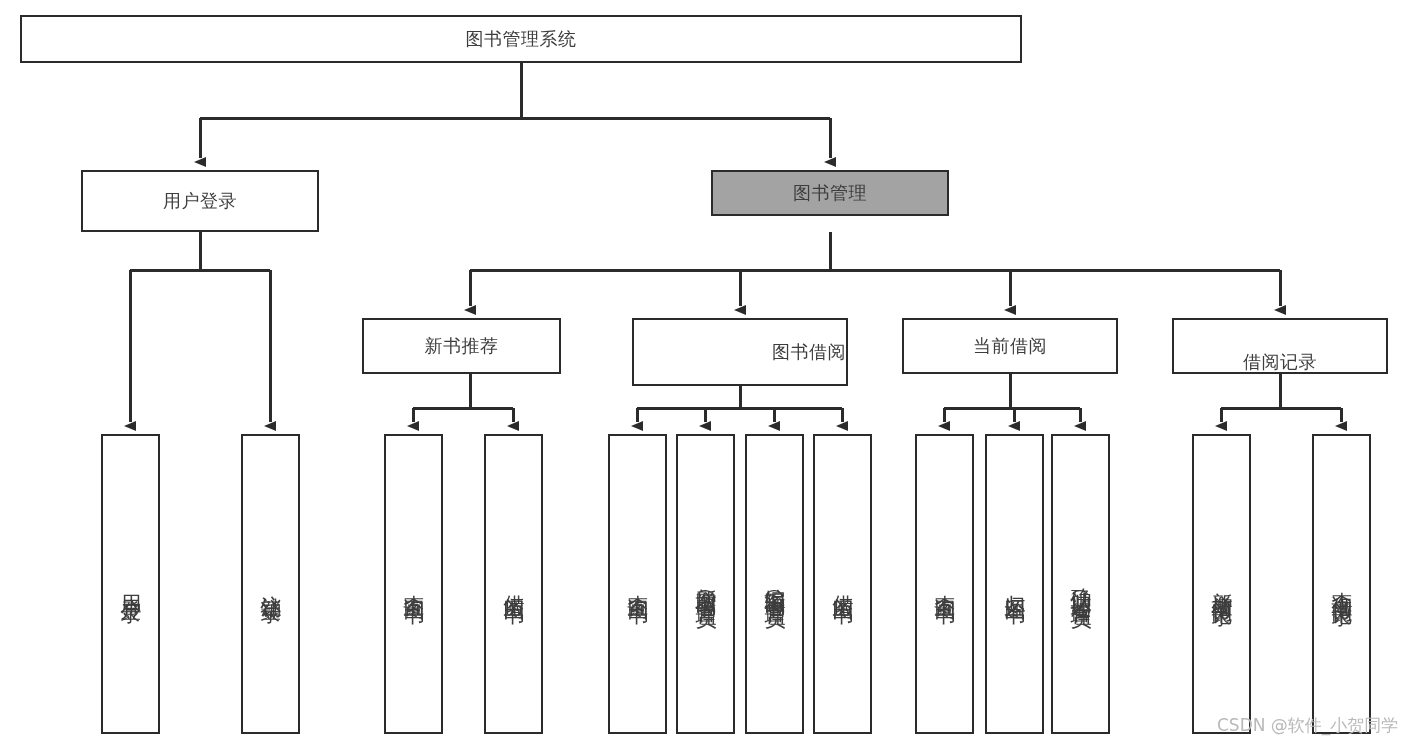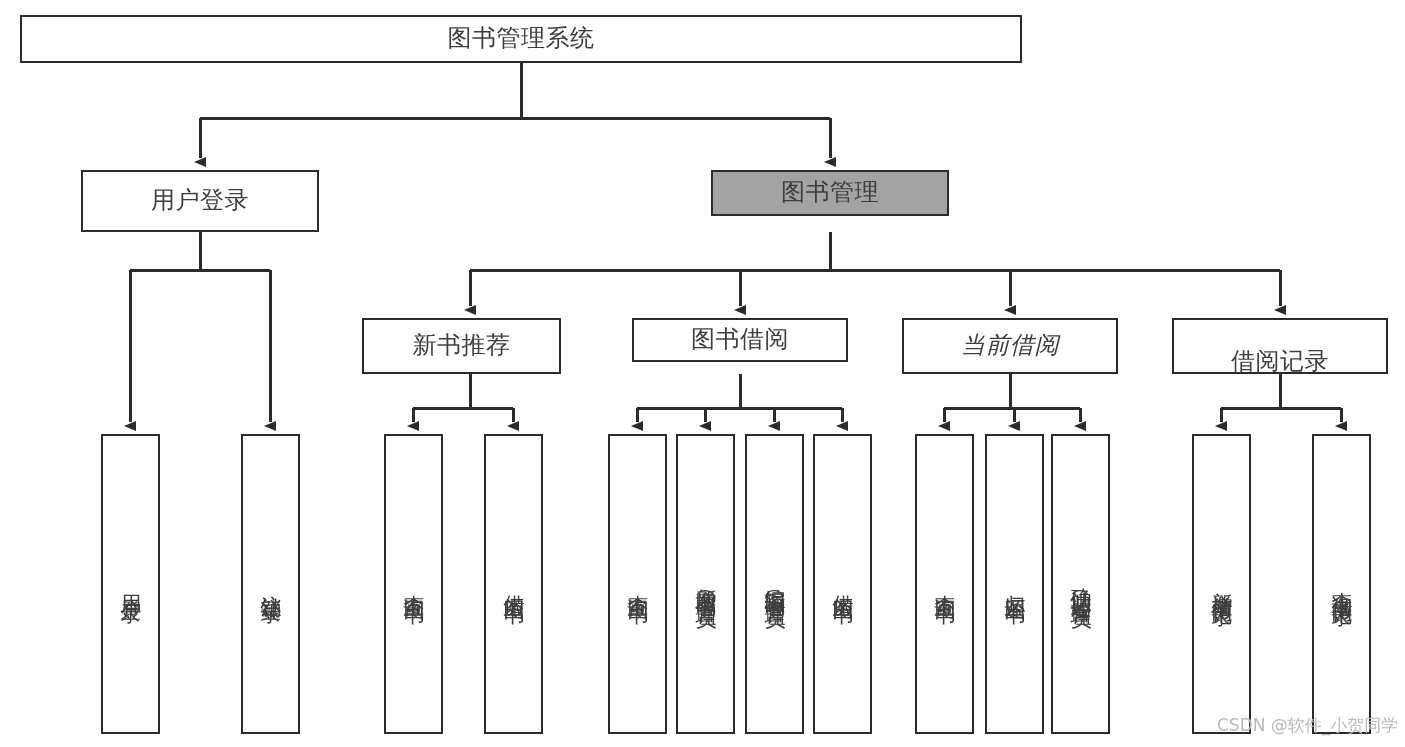--- a/index.html
+++ b/index.html
@@ -38,21 +38,21 @@
     z-index: 2;
   }
   .node .label {
     color: #3d3d3d;
     line-height: 1.08;
     white-space: pre;
     text-align: center;
   }
   
   .node.horiz .label {
-    font-size: 24px;
+    font-size: 18px;
     letter-spacing: 0.5px;
   }
   
   .node.vert {
     align-items: center;
     justify-content: center;
   }
   .node.vert .label {
     writing-mode: vertical-rl;
     text-orientation: upright;
@@ -136,25 +136,25 @@
   <div class="node horiz" style="left: 81px; top: 170px; width: 238px; height: 62px; border-color: rgb(43, 43, 43); background: rgb(255, 255, 255);">
     <span class="label" style="color: rgb(61, 61, 61);">用户登录</span>
   </div>
   <div class="node horiz" style="left: 711px; top: 170px; width: 238px; height: 46px; border-color: rgb(43, 43, 43); background: #a3a3a3;">
     <span class="label" style="color: rgb(61, 61, 61);">图书管理</span>
   </div>
 
   <div class="node horiz" style="left: 362px; top: 318px; width: 199px; height: 56px; border-color: rgb(43, 43, 43); background: rgb(255, 255, 255);">
     <span class="label" style="color: rgb(61, 61, 61);">新书推荐</span>
   </div>
-  <div class="node horiz" style="left: 632px; top: 318px; width: 216px; height: 44px; border-color: rgb(43, 43, 43); background: rgb(255, 255, 255);">
+  <div class="node horiz" style="left: 632px; top: 318px; width: 216px; height: 68px; border-color: rgb(43, 43, 43); background: rgb(255, 255, 255); justify-content: flex-end;">
     <span class="label" style="color: rgb(61, 61, 61);">图书借阅</span>
   </div>
   <div class="node horiz" style="left: 902px; top: 318px; width: 216px; height: 56px; border-color: rgb(43, 43, 43); background: rgb(255, 255, 255);">
-    <span class="label" style="color: rgb(61, 61, 61); font-style: italic;">当前借阅</span>
+    <span class="label" style="color: rgb(61, 61, 61);">当前借阅</span>
   </div>
   <div class="node horiz" style="left: 1172px; top: 318px; width: 216px; height: 56px; border-color: rgb(43, 43, 43); background: rgb(255, 255, 255);">
     <span class="label" style="color: rgb(61, 61, 61); margin-top: 32px;">借阅记录</span>
   </div>
 
   <div class="node vert" style="left: 101px; top: 434px; width: 59px; height: 300px; border-color: rgb(43, 43, 43); background: rgb(255, 255, 255);">
     <span class="label" style="color: rgb(61, 61, 61);">用户登录</span>
   </div>
   <div class="node vert" style="left: 241px; top: 434px; width: 59px; height: 300px; border-color: rgb(43, 43, 43); background: rgb(255, 255, 255);">
     <span class="label" style="color: rgb(61, 61, 61);">注销登录</span>

